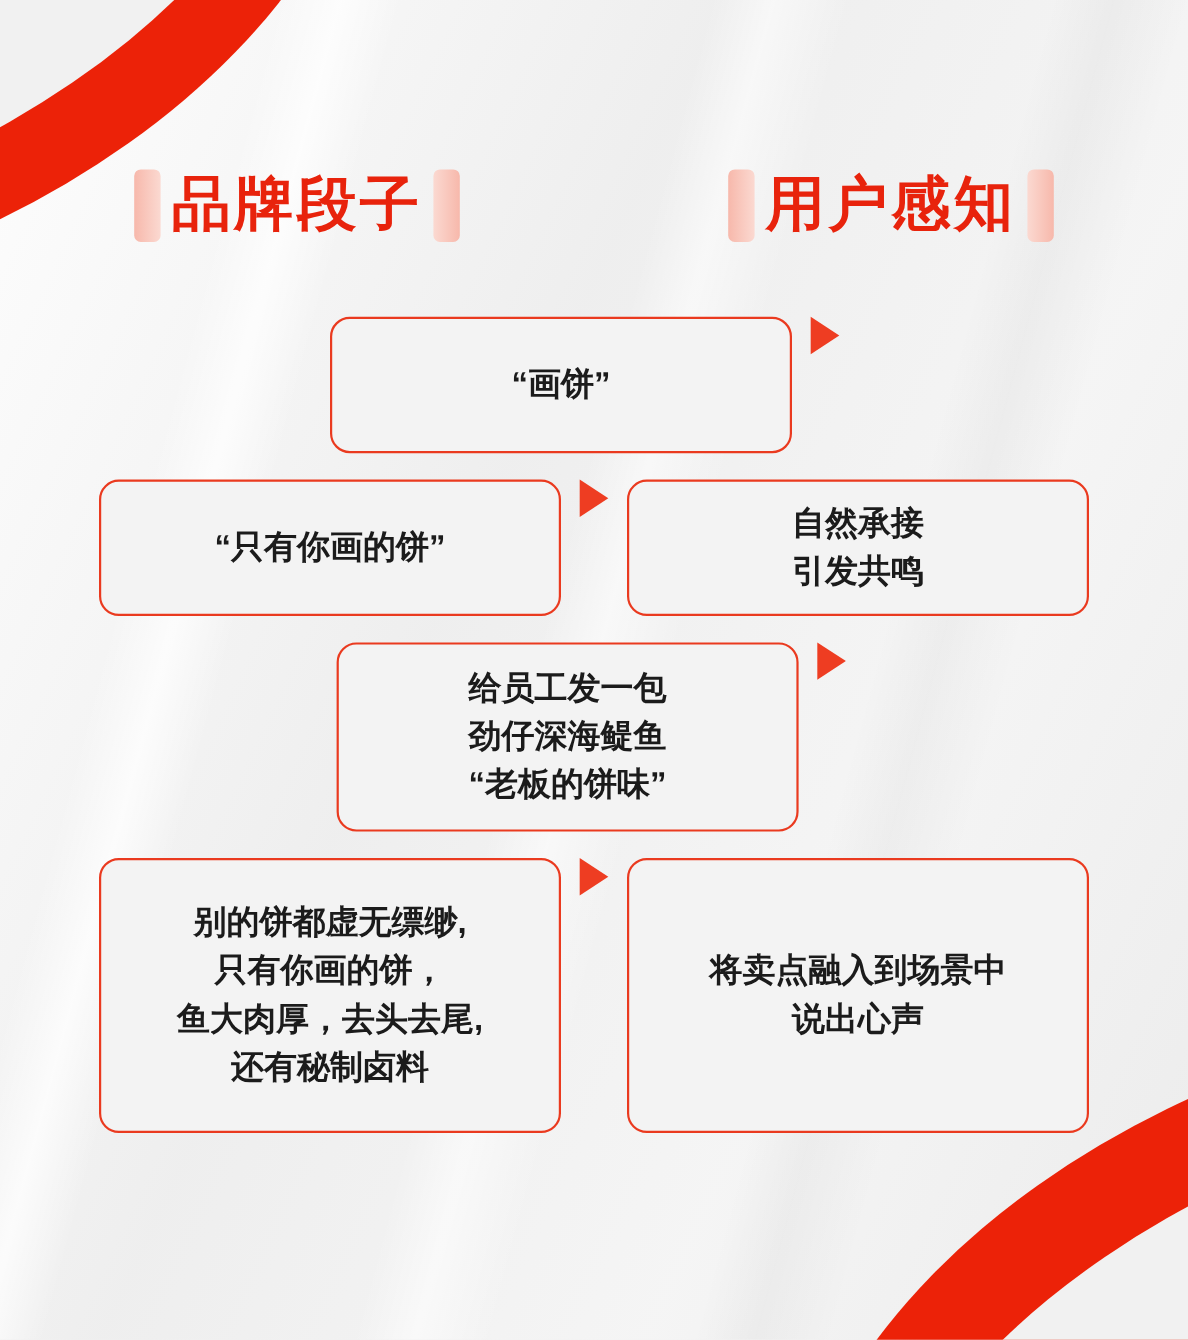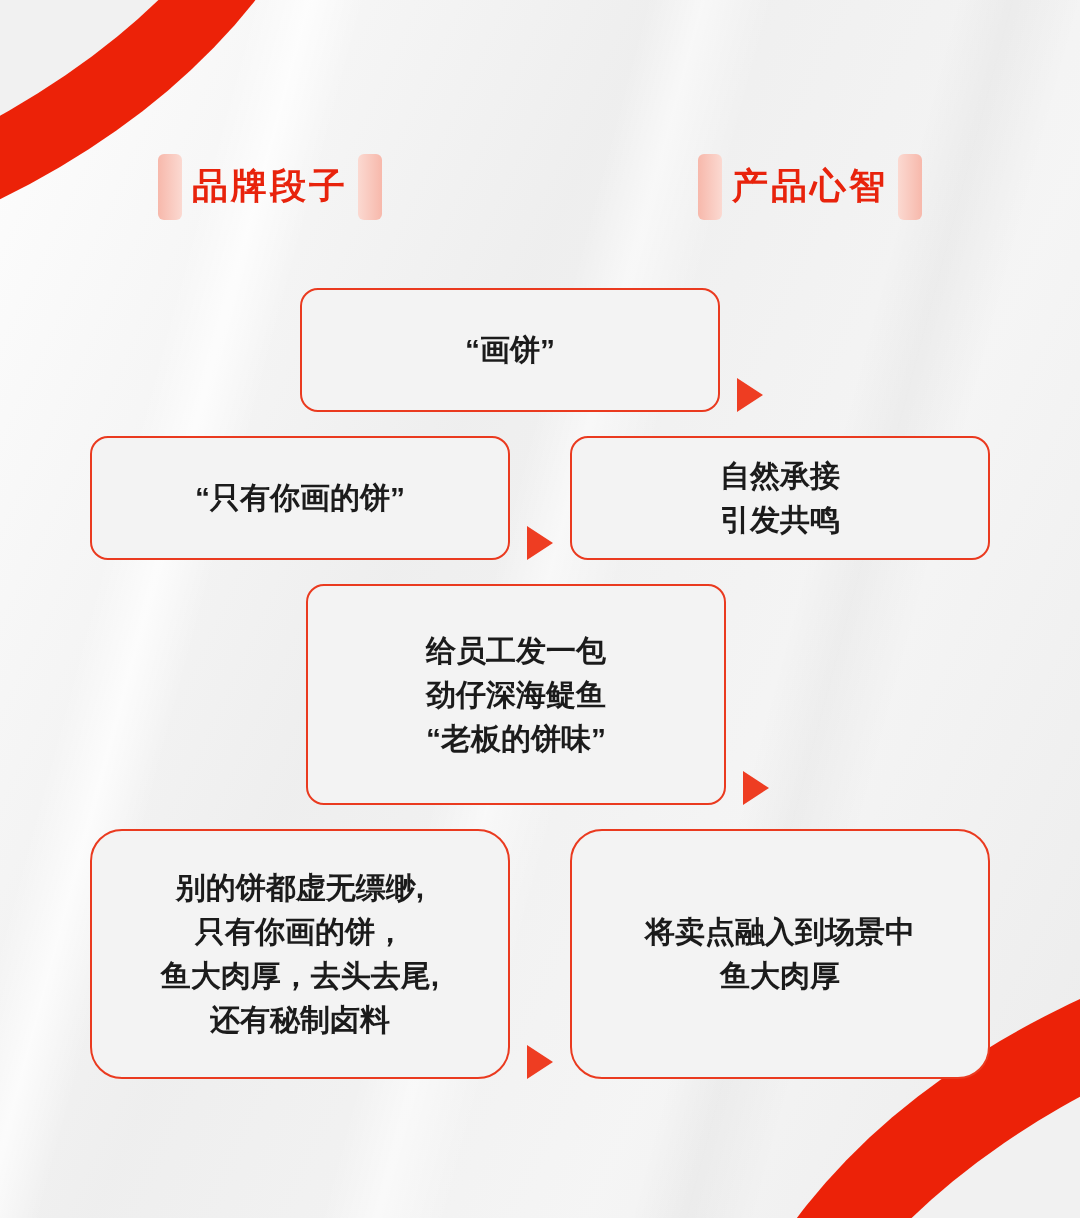--- a/index.html
+++ b/index.html
@@ -113,39 +113,39 @@
   .header-wrap .bar.left {
     left: 0;
     background: linear-gradient(90deg, #f7b8ab 0%, #fbd9d1 100%);
   }
   .header-wrap .bar.right {
     right: 0;
     background: linear-gradient(270deg, #f7b8ab 0%, #fbd9d1 100%);
   }
   .header-text {
     position: relative;
-    font-size: 36px;
+    font-size: 54px;
     font-weight: 700;
     color: #e8230c;
     letter-spacing: 3px;
     line-height: 72px;
     white-space: nowrap;
   }
 
   
   .rows {
     position: absolute;
     top: 288px;
     left: 0;
     width: 1080px;
   }
   .row {
     position: relative;
     display: flex;
-    align-items: flex-end;
+    align-items: flex-start;
     justify-content: center;
     margin-bottom: 24px;
   }
   .card {
     box-sizing: border-box;
     width: 420px;
     border: 2px solid #ea3a1f;
     border-radius: 18px;
     background: #f3f3f3;
     display: flex;
@@ -170,22 +170,22 @@
   .arrow-glyph {
     width: 0;
     height: 0;
     border-top: 17px solid transparent;
     border-bottom: 17px solid transparent;
     border-left: 26px solid #ee3d22;
   }
 
   .row-1 .card { height: 124px; }
   .row-2 .card { height: 124px; }
-  .row-3 .card { height: 221px; margin-left: 12px; }
-  .row-4 .card { height: 250px; border-radius: 32px; }
+  .row-3 .card { height: 172px; margin-left: 12px; }
+  .row-4 .card { height: 250px; }
 </style>
 </head>
 <body>
 
 <div class="canvas">
   <div class="streaks"></div>
   <div class="corner-tl"></div>
   <div class="corner-tl-inner"></div>
   <div class="corner-br"></div>
   <div class="corner-br-inner"></div>
@@ -196,21 +196,21 @@
       <div class="header-col">
         <div class="header-wrap">
           <span class="bar left"></span>
           <span class="header-text">品牌段子</span>
           <span class="bar right"></span>
         </div>
       </div>
       <div class="header-col">
         <div class="header-wrap">
           <span class="bar left"></span>
-          <span class="header-text">产品心智</span>
+          <span class="header-text">用户感知</span>
           <span class="bar right"></span>
         </div>
       </div>
     </div>
 
     <div class="rows">
 
       <div class="row row-1">
         <div class="card">
           <span class="card-text">“画饼”</span>
@@ -249,19 +249,19 @@
           <span class="card-text">别的饼都虚无缥缈,
 只有你画的饼，
 鱼大肉厚，去头去尾,
 还有秘制卤料</span>
         </div>
         <div class="arrow">
           <span class="arrow-glyph"></span>
         </div>
         <div class="card">
           <span class="card-text">将卖点融入到场景中
-鱼大肉厚</span>
+说出心声</span>
         </div>
       </div>
 
     </div>
   </div>
 </div>
 
 </body></html>

